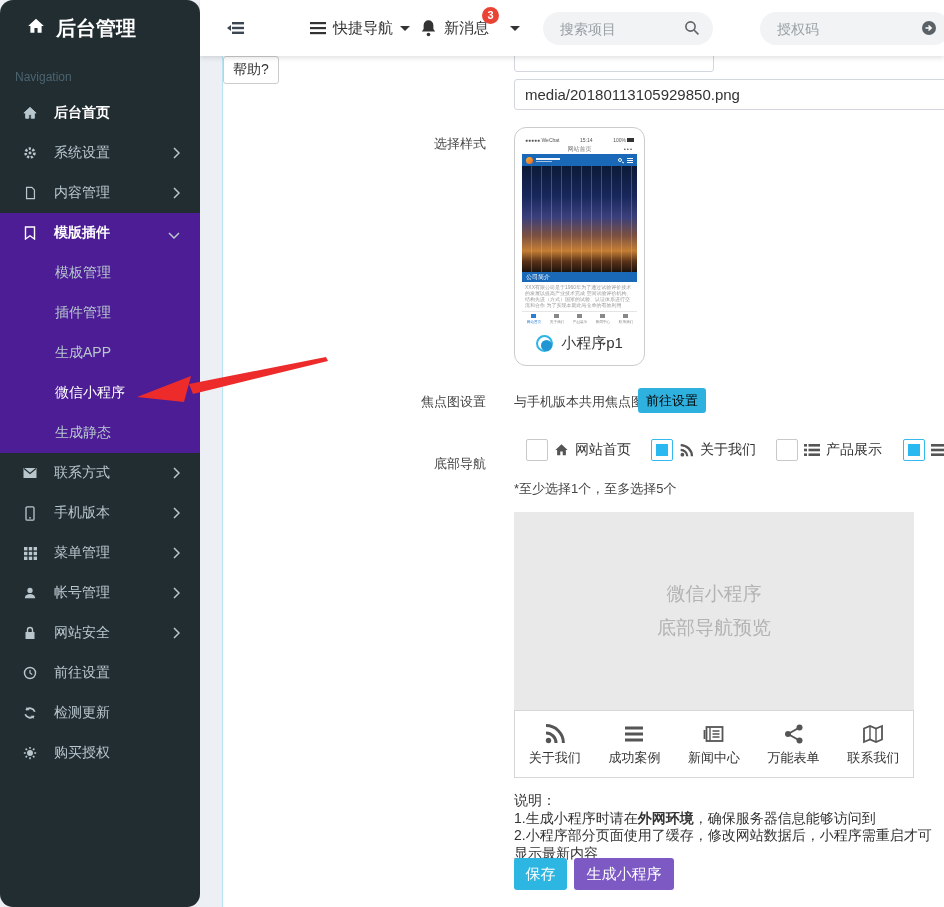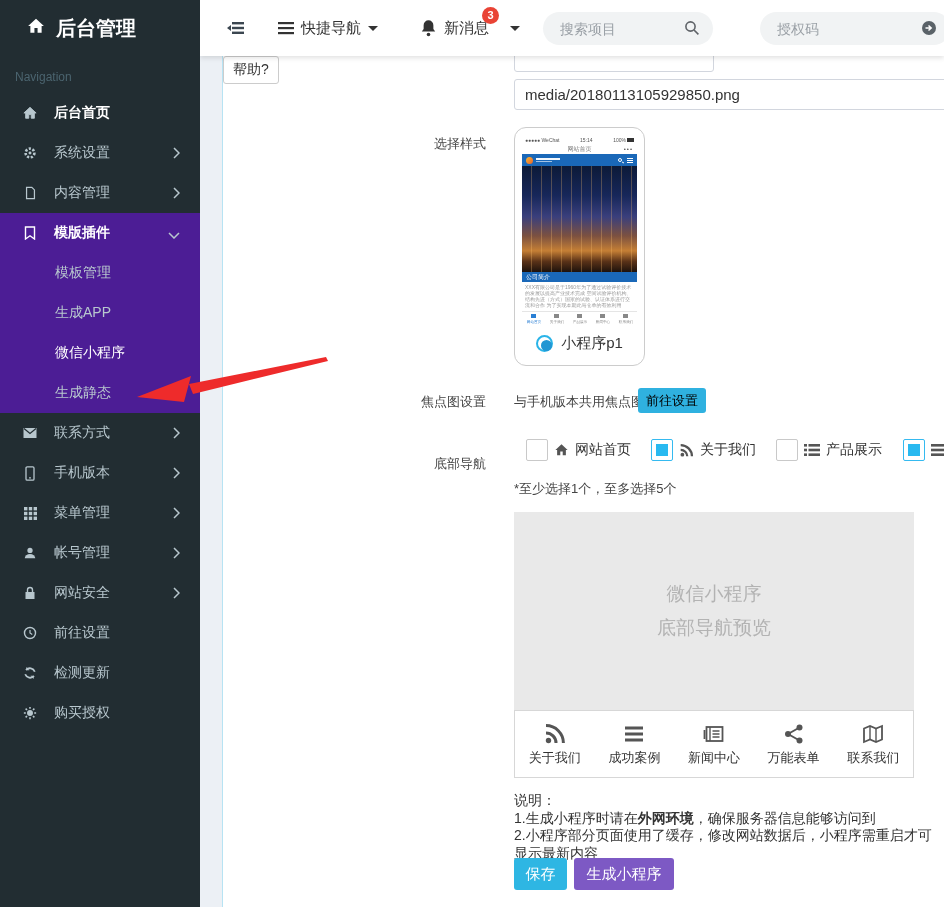--- a/index.html
+++ b/index.html
@@ -4,37 +4,37 @@
 <style>
   * { box-sizing: border-box; }
   html,body { margin:0; padding:0; }
   body {
     width:944px; height:907px; position:relative; overflow:hidden;
     background:#ecf0f5;
     font-family:"Liberation Sans","DejaVu Sans",sans-serif;
     color:#333;
   }
   
-  .sidebar { position:absolute; left:0; top:0; width:200px; height:907px; background:#222d32; z-index:30; }
+  .sidebar { position:absolute; left:0; top:0; width:200px; height:907px; background:#222d32; z-index:30;border-radius:13px; }
   .brand { height:57px; display:flex; align-items:center; padding-left:27px; gap:11px; color:#fff; font-size:20px; font-weight:bold; }
   .nav-label { color:#4b646f; font-size:12px; padding:13px 15px 9px; }
   .mi { position:relative; height:40px; display:flex; align-items:center; font-size:14px; color:#b8c7ce; cursor:pointer; }
   .mi .ic { width:22px; margin-left:19px; margin-right:13px; display:flex; justify-content:center; align-items:center; }
   .mi .chev { position:absolute; right:20px; top:13px; }
   .mi.bright { color:#fff; font-weight:bold; }
   .open-block { background:#4c1d95; }
   .sub { padding-left:55px; }
   .sub.active { color:#fff; }
   .sicon { fill:#b8c7ce; stroke:#b8c7ce; }
   
   .topbar { position:absolute; left:200px; top:0; width:744px; height:56px; background:#fff;
             box-shadow:0 2px 5px rgba(0,0,0,.12); z-index:20; overflow:hidden; }
   .tb-item { position:absolute; top:0; height:56px; display:flex; align-items:center; gap:7px; font-size:15px; color:#333; cursor:pointer; }
   .toggle { left:26px; }
-  .quicknav { left:78px;justify-content:center; }
+  .quicknav { left:110px;justify-content:center; }
   .messages { left:220px; }
   .badge { position:absolute; left:62px; top:7px; min-width:17px; height:17px; background:#e94335; color:#fff;
            border-radius:50%; font-size:11px; line-height:17px; text-align:center; font-weight:bold; }
   .caret-down { width:0; height:0; border-left:5px solid transparent; border-right:5px solid transparent; border-top:5px solid #333; }
   .messages .caret-down { margin-left:14px; }
   .pill { position:absolute; top:12px; height:33px; }
   .pill input { width:100%; height:33px; border:none; outline:none; background:#f1f3f4; border-radius:17px;
                 padding:0 38px 0 17px; font-size:14px; color:#333; font-family:inherit; }
   .pill input::placeholder { color:#9aa0a6; }
   .pill .pic { position:absolute; right:13px; top:8px; }
@@ -163,20 +163,23 @@
           </span>
         <span>模版插件</span>
         <span class="chev"><svg width="12" height="8" viewBox="0 0 12 8">
               <path d="M1 2l5 5 5-5" fill="none" stroke="#b8c7ce" stroke-width="1.5"></path>
             </svg></span>
       </div>
       <div class="mi sub">
           <span>模板管理</span>
         </div>
       <div class="mi sub">
+          <span>插件管理</span>
+        </div>
+      <div class="mi sub">
           <span>生成APP</span>
         </div>
       <div class="mi sub active">
           <span>微信小程序</span>
         </div>
       <div class="mi sub">
           <span>生成静态</span>
         </div>
     </div>
 

